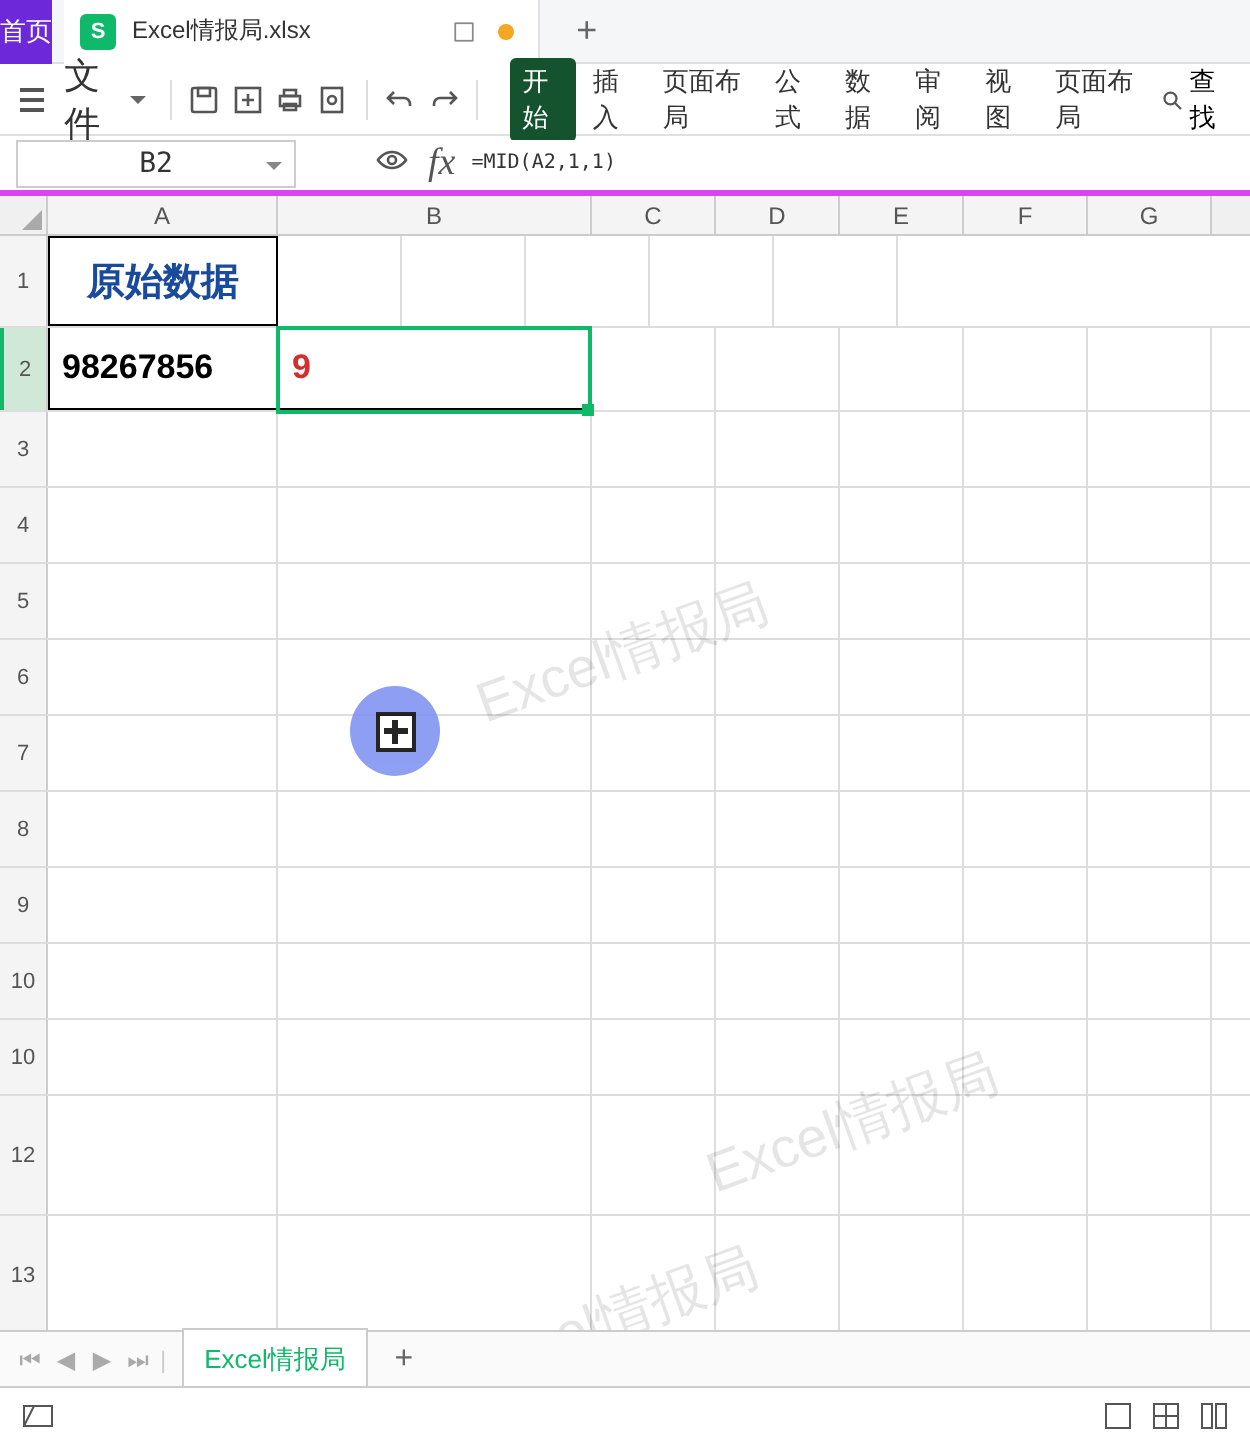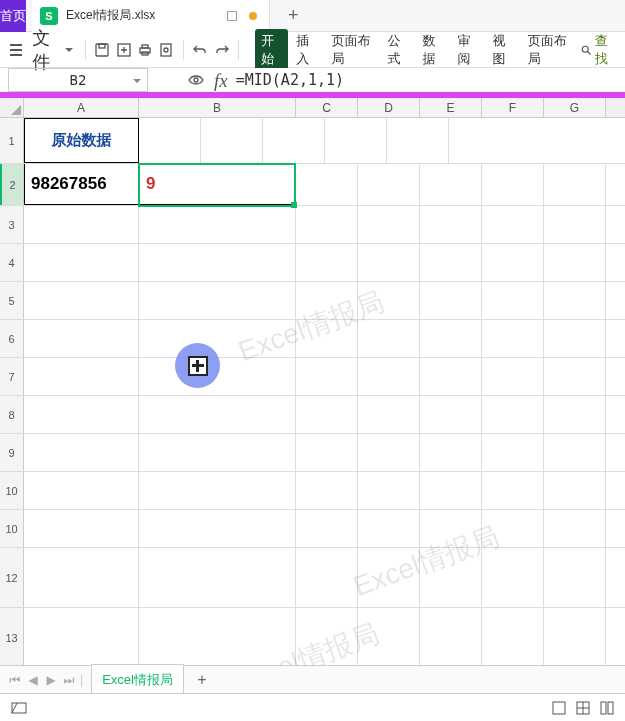--- a/index.html
+++ b/index.html
@@ -19,44 +19,44 @@
 .menu-icon { width: 18px; display: flex; flex-direction: column; gap: 3px; padding: 4px 2px; }
 .menu-icon span { display: block; height: 2px; background: #555; }
 .file-menu { font-size: 18px; color: #333; padding: 0 4px; display: flex; align-items: center; }
 .file-menu::after { content: ""; border: 4px solid transparent; border-top-color: #666; margin-left: 3px; margin-top: 4px; }
 .tool-divider { width: 1px; height: 20px; background: #ddd; margin: 0 4px; }
 .tool-icon { width: 20px; height: 20px; display: flex; align-items: center; justify-content: center; color: #555; }
 .tool-icon svg { width: 16px; height: 16px; }
 .ribbon-tabs { display: flex; align-items: center; margin-left: 8px; gap: 2px; }
 .ribbon-tab { padding: 4px 6px; font-size: 13px; color: #333; }
 .ribbon-tab.active { background: #14532d; color: #fff; border-radius: 3px; padding: 3px 6px; }
-.find-btn { margin-left: auto; display: flex; align-items: center; gap: 3px; color: #4d7c0f; font-size: 13px; }
-
-
-.formula-row { height: 30px; display: flex; align-items: flex-end; border-bottom: 6px solid #d946ef; }
+.find-btn { margin-left: auto; display: flex; align-items: center; gap: 3px; color: #000000; font-size: 13px; }
+
+
+.formula-row { height: 30px; display: flex; align-items: center; border-bottom: 3px solid #d946ef; }
 .name-box { width: 140px; height: 24px; border: 1px solid #ccc; margin-left: 8px; display: flex; align-items: center; padding: 0 8px; font-family: monospace; font-size: 14px; justify-content: center; position: relative; }
 .name-box::after { content: ""; position: absolute; right: 6px; border: 4px solid transparent; border-top-color: #888; top: 10px; }
 .fx-icons { display: flex; align-items: center; gap: 10px; margin-left: 40px; color: #555; }
 .fx-label { font-style: italic; font-family: "Times New Roman", serif; font-size: 19px; }
-.formula-input { flex: 1; height: 24px; border: none; padding: 0 8px; font-family: monospace; font-size: 15px; color: #333; }
+.formula-input { flex: 1; height: 24px; border: none; padding: 0 8px; font-family: monospace; font-size: 10px; color: #333; }
 
 
 .sheet-area { position: relative; height: 576px; overflow: hidden; }
 .col-headers { display: flex; height: 20px; background: #f0f0f0; border-bottom: 1px solid #ccc; }
 .select-all-box { width: 24px; border-right: 1px solid #ccc; background: #f0f0f0; position: relative; }
 .select-all-box::after { content: ""; position: absolute; right: 2px; bottom: 2px; border: 5px solid transparent; border-right-color: #aaa; border-bottom-color: #aaa; }
 .col-head { border-right: 1px solid #ccc; display: flex; align-items: center; justify-content: center; font-size: 12px; color: #555; background: #f4f4f4; }
 .col-A { width: 115px; } .col-B { width: 157px; } .col-CG { width: 62px; }
 
 .row { display: flex; border-bottom: 1px solid #ddd; }
 .row-head { width: 24px; background: #f4f4f4; border-right: 1px solid #ccc; display: flex; align-items: center; justify-content: center; font-size: 11px; color: #555; }
 .row-head.active { background: #d0e8d8; border-left: 2px solid #0fb96a; width: 24px; }
 .cell { border-right: 1px solid #ddd; display: flex; align-items: center; padding: 0 6px; background: #fff; font-size: 17px; font-weight: bold; }
 .row-1 { height: 46px; } .row-2 { height: 42px; } .row-n { height: 38px; }
-.row-1 .cell.col-A, .row-1 .cell.col-B { border: 1.5px solid #000; justify-content: center; color: #1a4a9c; font-size: 15px; }
+.row-1 .cell.col-A, .row-1 .cell.col-B { border: 1.5px solid #000; justify-content: center; color: #1a4a9c; font-size: 19px; }
 .row-2 .cell.col-A, .row-2 .cell.col-B { border: 1.5px solid #000; border-top: none; }
 .row-2 .cell.col-A { color: #000; }
 .row-2 .cell.col-B { color: #d32f2f; position: relative; }
 .active-cell-border { position: absolute; border: 2px solid #0fb96a; pointer-events: none; left: 138px; top: 65px; width: 158px; height: 44px; }
 .active-cell-handle { position: absolute; width: 6px; height: 6px; background: #0fb96a; right: -3px; bottom: -3px; }
 
 .cursor-plus { position: absolute; left: 175px; top: 245px; width: 45px; height: 45px; background: #7b8ef0; border-radius: 50%; display: flex; align-items: center; justify-content: center; opacity: 0.85; }
 .cursor-plus-inner { width: 20px; height: 20px; background: #fff; position: relative; border: 2px solid #000; }
 .cursor-plus-inner::before, .cursor-plus-inner::after { content: ""; position: absolute; background: #000; }
 .cursor-plus-inner::before { width: 12px; height: 3px; top: 6.5px; left: 2px; }

